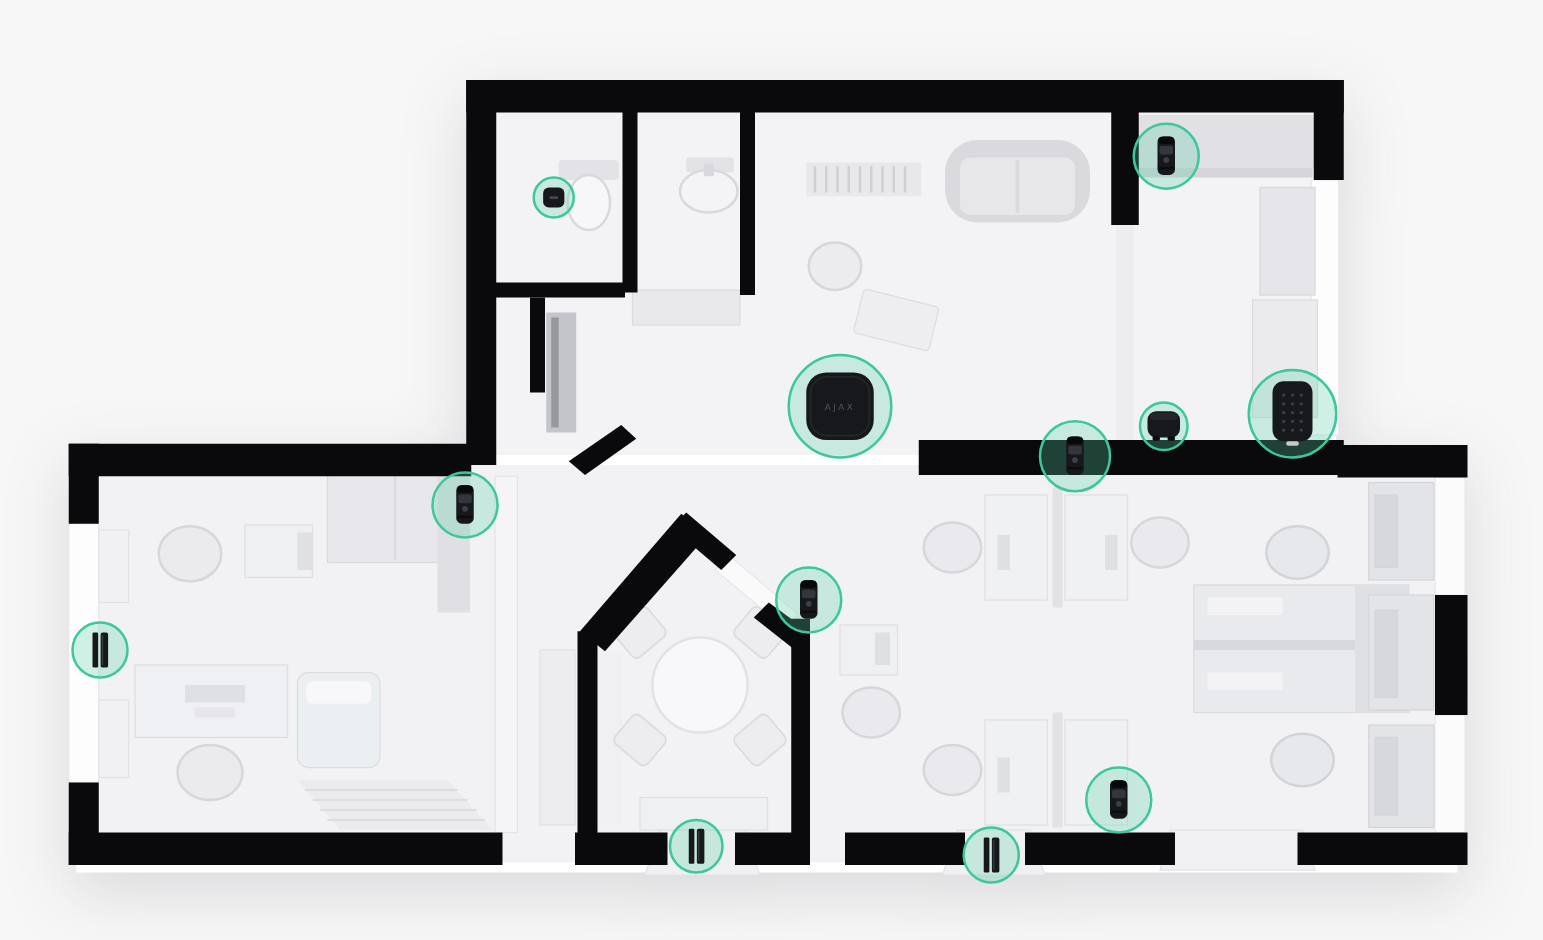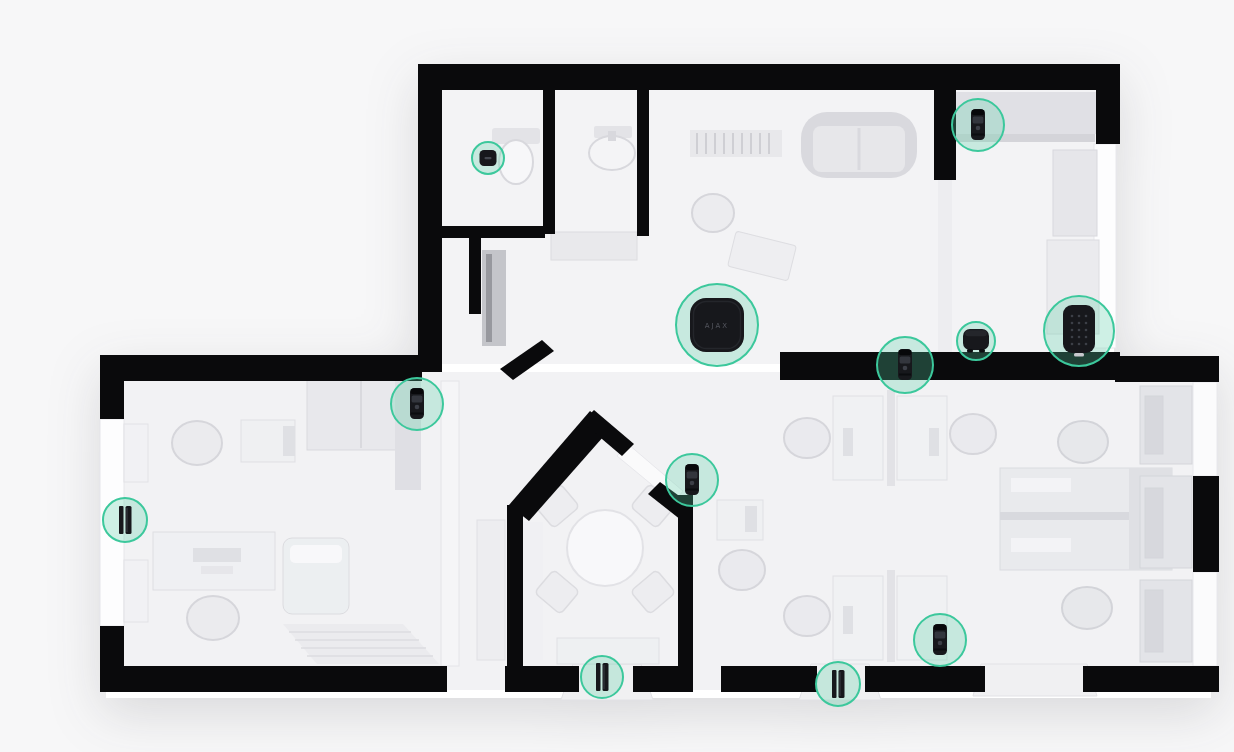--- a/index.html
+++ b/index.html
@@ -2,21 +2,21 @@
 <html><head>
 <meta charset="utf-8">
 <style>
   html,body{margin:0;padding:0;}
   body{
     width:1234px;height:752px;
     background:#f7f7f8;
     font-family:"Liberation Sans","DejaVu Sans",sans-serif;
     position:relative;overflow:hidden;
   }
-  #stage{position:absolute;inset:0;margin-left:45px;}
+  #stage{position:absolute;inset:0;}
   #plan-svg{
     position:absolute;left:0;top:0;
     filter:drop-shadow(0 16px 26px rgba(40,40,50,0.14));
   }
   #device-layer{position:absolute;inset:0;}
   .device{
     position:absolute;
     border-radius:50%;
     display:flex;align-items:center;justify-content:center;
     box-sizing:border-box;

